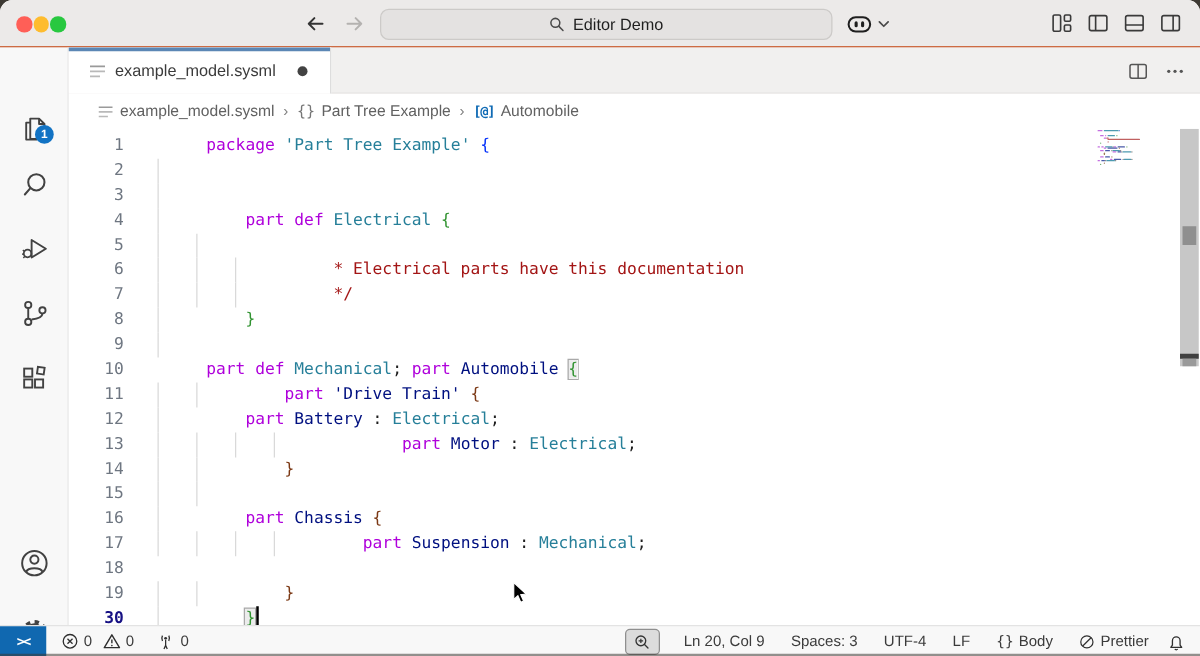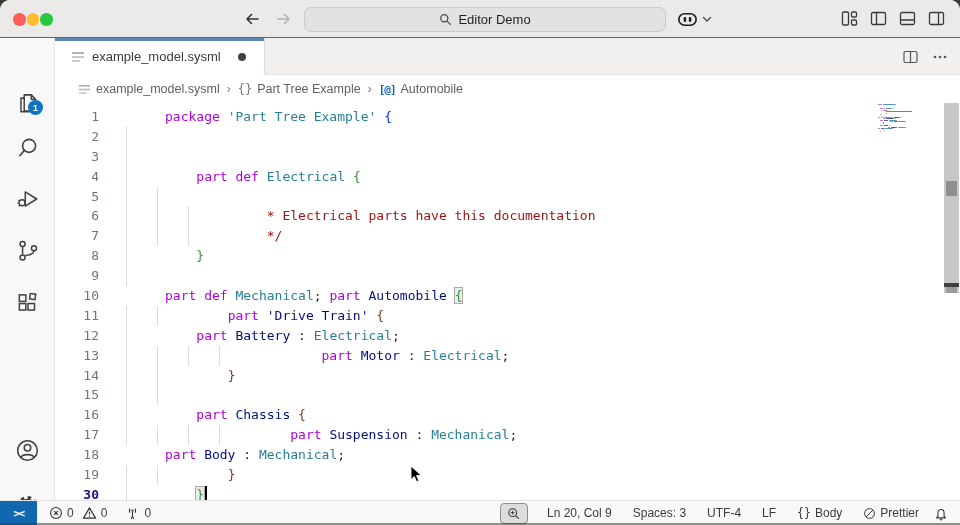--- a/index.html
+++ b/index.html
@@ -250,21 +250,21 @@
         <div class="code-line"><span class="guide" style="left: 70.5px;"></span><span class="lnum">8</span><span class="ltext"><span class="tk-pl">    </span><span class="tk-b2">}</span></span></div>
         <div class="code-line"><span class="guide" style="left: 70.5px;"></span><span class="lnum">9</span><span class="ltext"></span></div>
         <div class="code-line"><span class="lnum">10</span><span class="ltext"><span class="tk-kw">part</span><span class="tk-pl"> </span><span class="tk-kw">def</span><span class="tk-pl"> </span><span class="tk-type">Mechanical</span><span class="tk-pn">;</span><span class="tk-pl"> </span><span class="tk-kw">part</span><span class="tk-pl"> </span><span class="tk-nm">Automobile</span><span class="tk-pl"> </span><span class="tk-b2 tk-match">{</span></span></div>
         <div class="code-line"><span class="guide" style="left: 70.5px;"></span><span class="guide" style="left: 101.767px;"></span><span class="lnum">11</span><span class="ltext"><span class="tk-pl">        </span><span class="tk-kw">part</span><span class="tk-pl"> </span><span class="tk-nm">'Drive Train'</span><span class="tk-pl"> </span><span class="tk-b3">{</span></span></div>
         <div class="code-line"><span class="guide" style="left: 70.5px;"></span><span class="lnum">12</span><span class="ltext"><span class="tk-pl">    </span><span class="tk-kw">part</span><span class="tk-pl"> </span><span class="tk-nm">Battery</span><span class="tk-pl"> </span><span class="tk-pn">:</span><span class="tk-pl"> </span><span class="tk-type">Electrical</span><span class="tk-pn">;</span></span></div>
         <div class="code-line"><span class="guide" style="left: 70.5px;"></span><span class="guide" style="left: 101.767px;"></span><span class="guide" style="left: 133.034px;"></span><span class="guide" style="left: 164.3px;"></span><span class="lnum">13</span><span class="ltext"><span class="tk-pl">                    </span><span class="tk-kw">part</span><span class="tk-pl"> </span><span class="tk-nm">Motor</span><span class="tk-pl"> </span><span class="tk-pn">:</span><span class="tk-pl"> </span><span class="tk-type">Electrical</span><span class="tk-pn">;</span></span></div>
         <div class="code-line"><span class="guide" style="left: 70.5px;"></span><span class="guide" style="left: 101.767px;"></span><span class="lnum">14</span><span class="ltext"><span class="tk-pl">        </span><span class="tk-b3">}</span></span></div>
         <div class="code-line"><span class="guide" style="left: 70.5px;"></span><span class="guide" style="left: 101.767px;"></span><span class="lnum">15</span><span class="ltext"></span></div>
         <div class="code-line"><span class="guide" style="left: 70.5px;"></span><span class="lnum">16</span><span class="ltext"><span class="tk-pl">    </span><span class="tk-kw">part</span><span class="tk-pl"> </span><span class="tk-nm">Chassis</span><span class="tk-pl"> </span><span class="tk-b3">{</span></span></div>
         <div class="code-line"><span class="guide" style="left: 70.5px;"></span><span class="guide" style="left: 101.767px;"></span><span class="guide" style="left: 133.034px;"></span><span class="guide" style="left: 164.3px;"></span><span class="lnum">17</span><span class="ltext"><span class="tk-pl">                </span><span class="tk-kw">part</span><span class="tk-pl"> </span><span class="tk-nm">Suspension</span><span class="tk-pl"> </span><span class="tk-pn">:</span><span class="tk-pl"> </span><span class="tk-type">Mechanical</span><span class="tk-pn">;</span></span></div>
-        <div class="code-line"><span class="lnum">18</span><span class="ltext"><span class="tk-kw">part</span><span class="tk-pl"> </span><span class="tk-nm">Body</span><span class="tk-pl"> </span><span class="tk-pn">:</span><span class="tk-pl"> </span><span class="tk-type">Mechanical</span><span class="tk-pn">;</span></span></div>
+        <div class="code-line"><span class="lnum">18</span></div>
         <div class="code-line"><span class="guide" style="left: 70.5px;"></span><span class="guide" style="left: 101.767px;"></span><span class="lnum">19</span><span class="ltext"><span class="tk-pl">        </span><span class="tk-b3">}</span></span></div>
         <div class="code-line"><span class="guide" style="left: 70.5px;"></span><span class="lnum active">30</span><span class="ltext"><span class="tk-pl">    </span><span class="tk-b2 tk-match">}</span><span class="caret"></span></span></div>
       </div>
     <div class="minimap">
         <div class="mm-bar" style="left: 0px; top: 0px; width: 4.34px; height: 1.05px; background: rgb(195, 110, 224);"></div>
         <div class="mm-bar" style="left: 4.96px; top: 0px; width: 11.78px; height: 1.05px; background: rgb(77, 154, 176);"></div>
         <div class="mm-bar" style="left: 17.36px; top: 0px; width: 0.8px; height: 1.05px; background: rgb(106, 125, 224);"></div>
         <div class="mm-bar" style="left: 2.48px; top: 4.26px; width: 2.48px; height: 1.05px; background: rgb(195, 110, 224);"></div>
         <div class="mm-bar" style="left: 5.58px; top: 4.26px; width: 1.86px; height: 1.05px; background: rgb(195, 110, 224);"></div>
         <div class="mm-bar" style="left: 8.06px; top: 4.26px; width: 6.2px; height: 1.05px; background: rgb(77, 154, 176);"></div>

